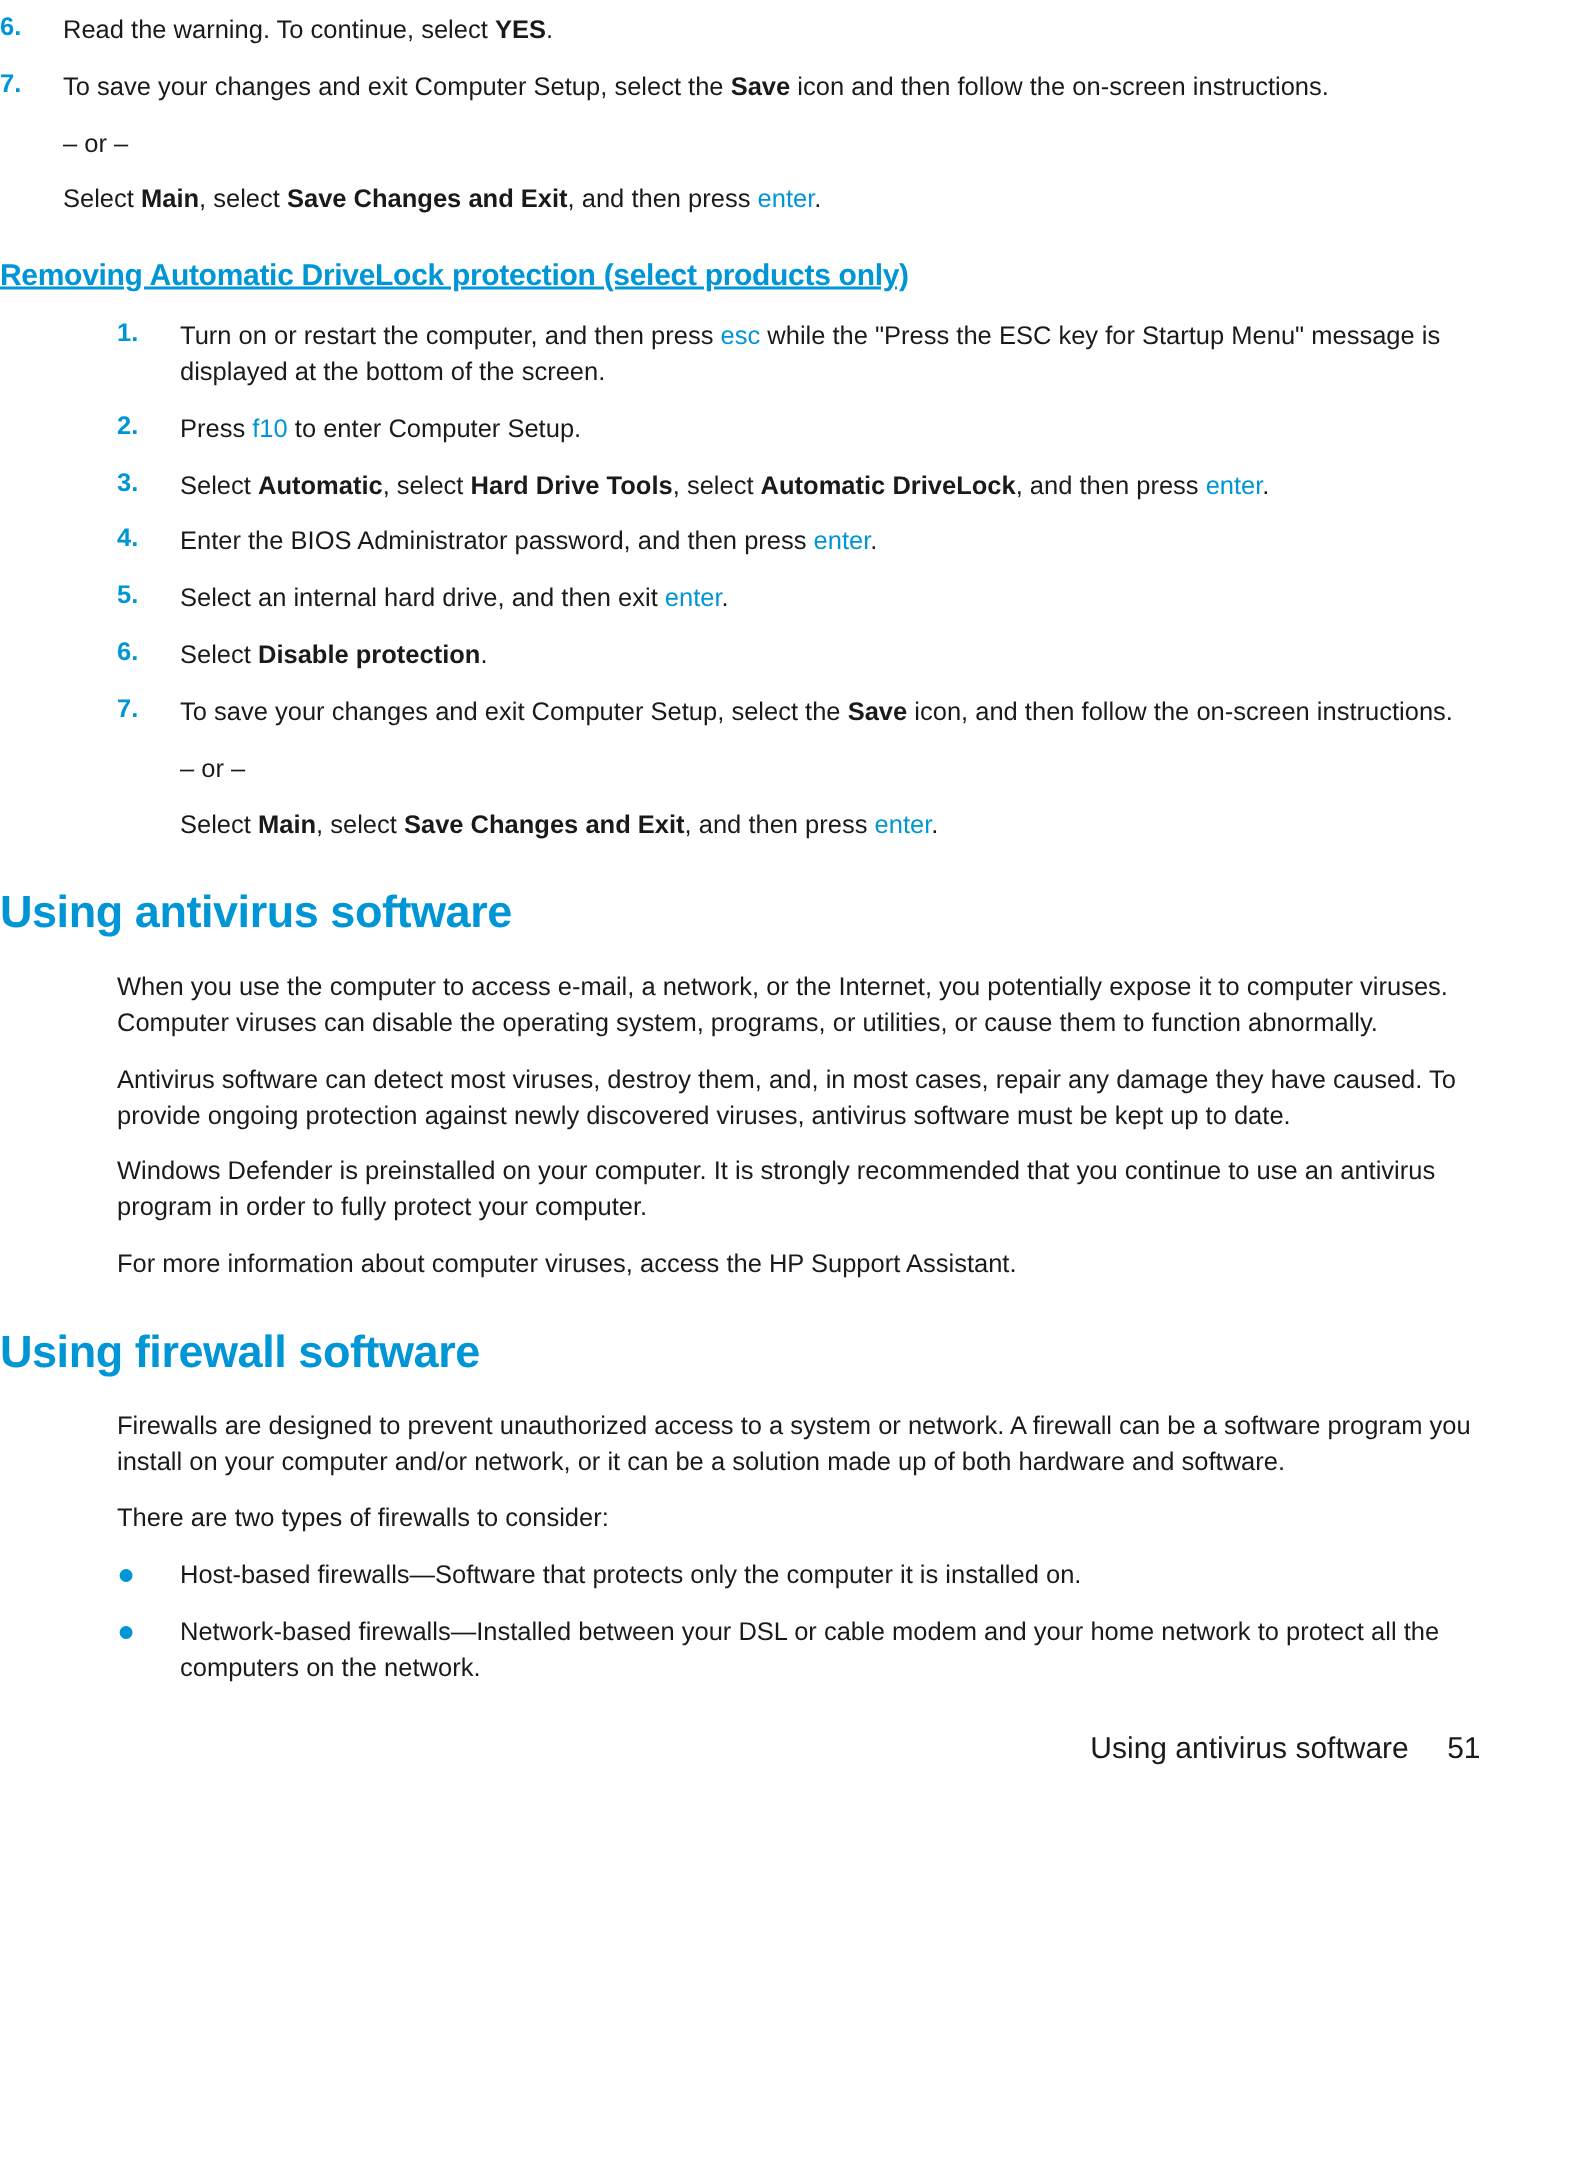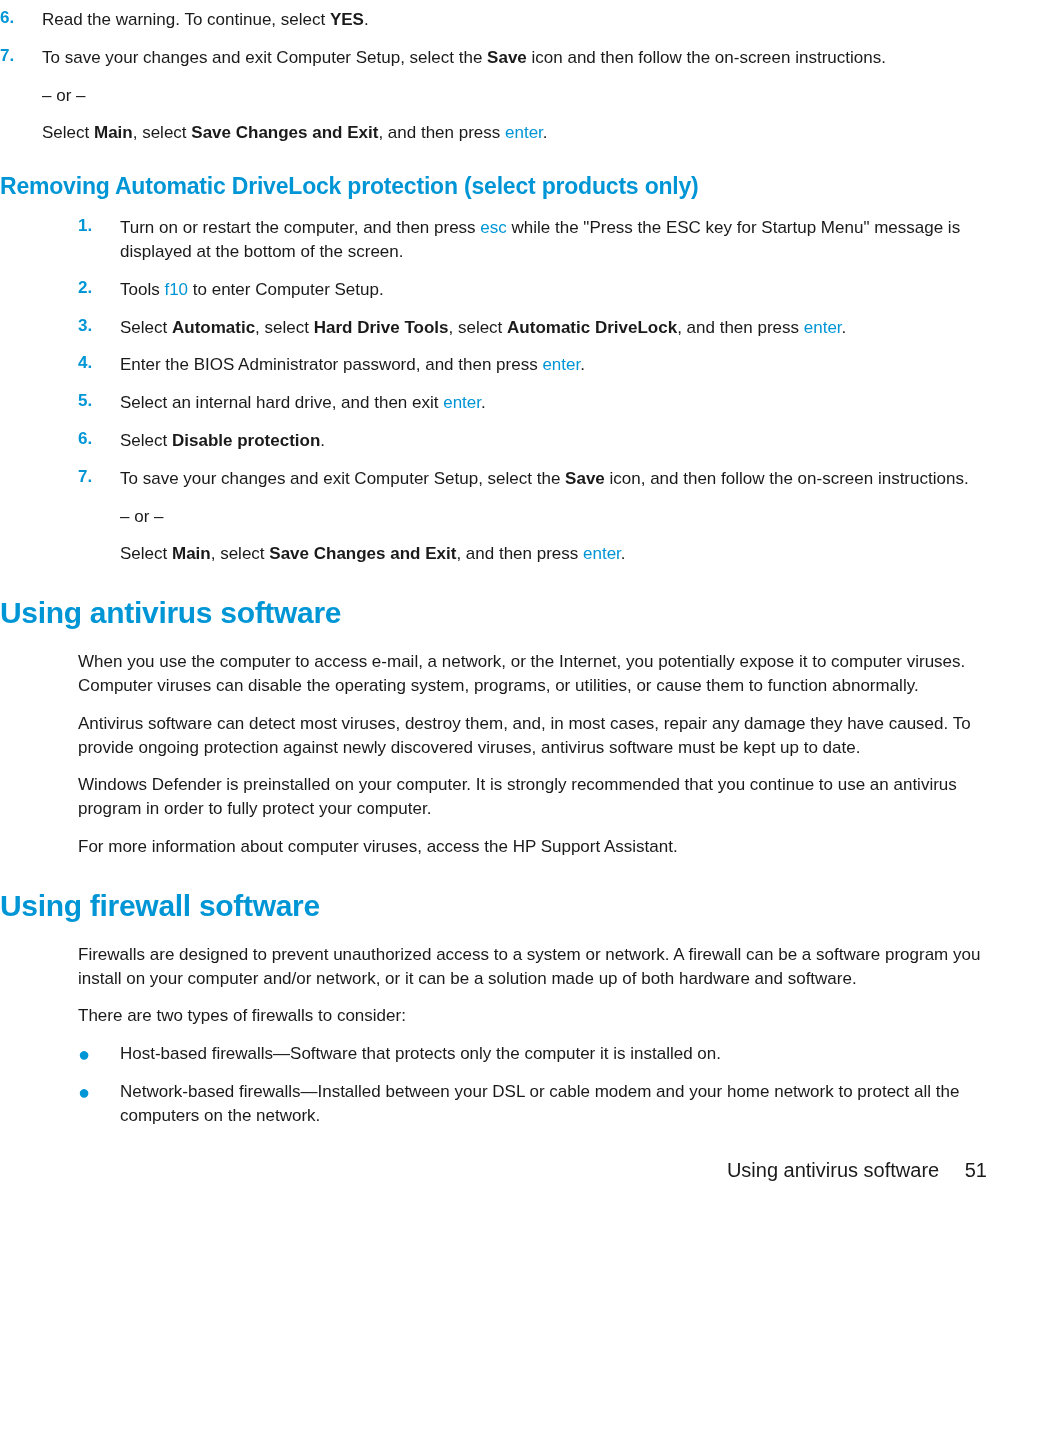--- a/index.html
+++ b/index.html
@@ -55,24 +55,25 @@
     .li-body p:last-child { margin-bottom: 0; }
     p {
       margin: 0 0 14px 0;
       line-height: 1.4;
     }
     .bold { font-weight: 700; }
     .key { color: #0096d6; text-align: center; }
     h2 {
       color: #0096d6;
       font-weight: 700;
-      font-size: 23px;
+      font-size: 20px;
       margin: 28px 0 16px 16px;
       font-stretch: condensed;
       letter-spacing: -0.2px;
+      text-decoration: underline;
     }
     h1 {
       color: #0096d6;
       font-weight: 700;
       font-size: 30px;
       margin: 30px 0 20px 0;
       font-stretch: condensed;
       letter-spacing: -0.3px;
     }
     .h2-indent { margin-left: 0; }
@@ -131,21 +132,21 @@
     <ol class="numbered" id="removing-steps">
         <li>
           <span class="num">1.</span>
           <div class="li-body">
             <p><span>Turn on or restart the computer, and then press </span><span class="key">esc</span><span> while the "Press the ESC key for Startup Menu" message is displayed at the bottom of the screen.</span></p>
           </div>
         </li>
         <li>
           <span class="num">2.</span>
           <div class="li-body">
-            <p><span>Tools </span><span class="key">f10</span><span> to enter Computer Setup.</span></p>
+            <p><span>Press </span><span class="key">f10</span><span> to enter Computer Setup.</span></p>
           </div>
         </li>
         <li>
           <span class="num">3.</span>
           <div class="li-body">
             <p><span>Select </span><span class="bold">Automatic</span><span>, select </span><span class="bold">Hard Drive Tools</span><span>, select </span><span class="bold">Automatic DriveLock</span><span>, and then press </span><span class="key">enter</span><span>.</span></p>
           </div>
         </li>
         <li>
           <span class="num">4.</span>

